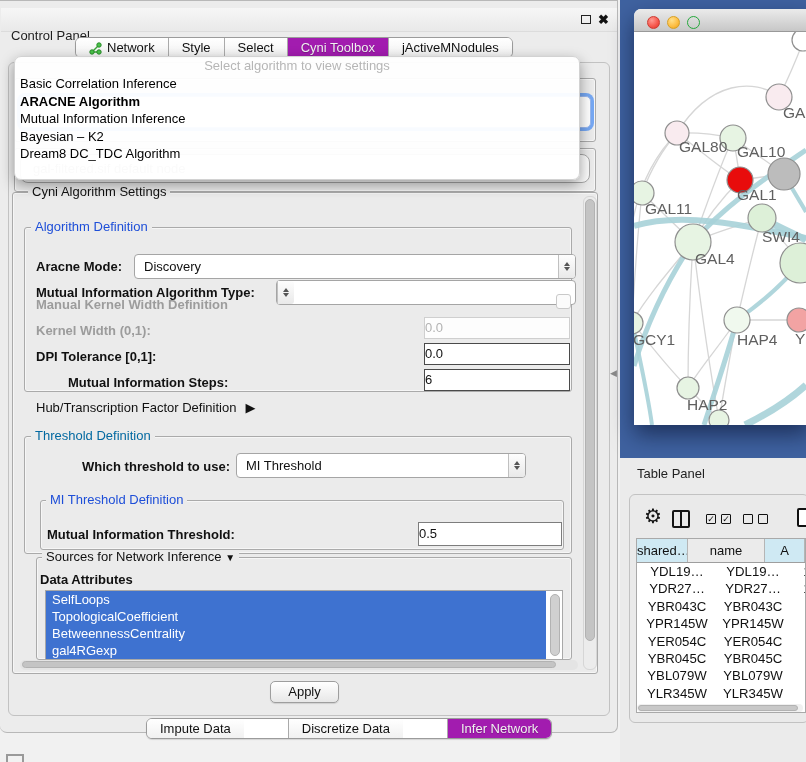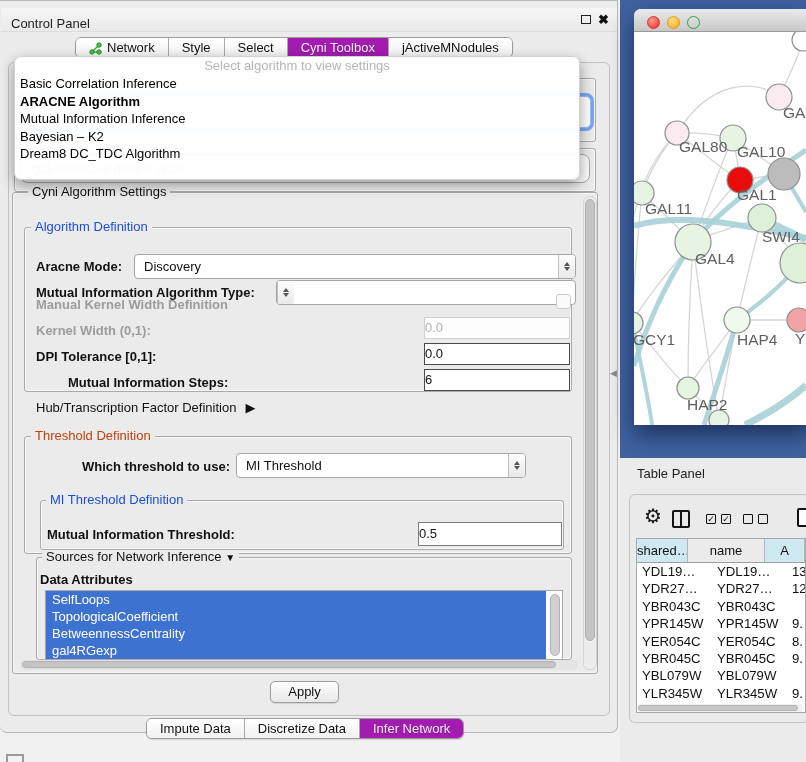--- a/index.html
+++ b/index.html
@@ -3,39 +3,39 @@
 <meta charset="utf-8">
 <style>
   * { margin:0; padding:0; box-sizing:border-box; }
   html,body { width:806px; height:762px; }
   body { position:relative; font-family:"Liberation Sans",sans-serif; background:#f1f1f1; overflow:hidden; font-size:13px; color:#111; }
   .abs { position:absolute; }
 
   
   .win { left:0; top:7; width:618px; height:733px; background:#ececec; border:1px solid #b8b8b8; border-left:none; border-radius:0 0 7px 7px; }
   .titlebar { left:1px; top:8px; width:616px; height:24px; background:linear-gradient(#f6f6f6,#e9e9e9); border-bottom:1px solid #dcdcdc; }
-  .titlebar .t { position:absolute; left:10px; top:4px; line-height:24px; color:#1d1d1d; }
+  .titlebar .t { position:absolute; left:10px; top:16px; line-height:24px; color:#1d1d1d; }
   .float-btn { position:absolute; right:26px; top:7px; width:10px; height:9px; border:1.6px solid #222; }
   .close-btn { position:absolute; right:8px; top:4px; font-size:13px; font-weight:bold; color:#111; }
 
   .segbar { height:21px; display:flex; border:1px solid #9b9b9b; border-radius:6px; overflow:hidden; background:#fff; box-shadow:0 1px 1px rgba(0,0,0,0.12); }
   .seg { line-height:19px; padding:0 13px; background:linear-gradient(#ffffff,#f1f1f1); border-left:1px solid #aaa; color:#111; white-space:nowrap; display:flex; align-items:center; }
   .seg:first-child { border-left:none; }
   .seg.sel { background:#a21caf; color:#f1f1f1; text-shadow:0 1px 1px rgba(0,0,0,0.25); }
   .seg .nicon { margin-right:5px; display:inline-block; width:13px; height:13px; }
   #tabs-top { left:75px; top:37px; }
-  #tabs-bottom { left:146px; top:718px; }
+  #tabs-bottom { left:146px; top:718px;gap:44px; }
 
   .content { left:8px; top:62px; width:602px; height:654px; background:#ebebeb; border:1px solid #c2c2c2; border-radius:6px; }
 
   
   .grp { border:1px solid #aaa; border-radius:3px; box-shadow:inset 0 0 0 1px rgba(255,255,255,0.55); }
   .gtitle { position:absolute; background:#ebebeb; padding:0 4px; line-height:14px; white-space:nowrap; }
   .blue { color:#1d4ed8; }
-  .green { color:#c2410c; }
+  .green { color:#0369a1; }
 
   
   .combo { background:#fff; border:1px solid #a5a5a5; border-radius:4px; display:flex; align-items:center; }
   .combo .cv { flex:1; padding-left:9px; white-space:nowrap; overflow:hidden; }
   .combo .stp { width:17px; align-self:stretch; border-left:1px solid #c0c0c0; background:linear-gradient(#fdfdfd,#e9e9e9); display:flex; flex-direction:column; align-items:center; justify-content:center; gap:1px; border-radius:0 3px 3px 0; }
   .stp i { width:0; height:0; border-left:3.5px solid transparent; border-right:3.5px solid transparent; }
   .stp .up { border-bottom:4px solid #555; }
   .stp .dn { border-top:4px solid #555; }
   .field { background:#fff; border:1.5px solid #4a4a4a; text-align:left; padding-right:2px; line-height:19px; }
   .field.dis { border:1px solid #cfcfcf; background:#fdfdfd; color:#b3b3b3; }
@@ -76,21 +76,21 @@
   .split-icon { left:672px; top:510px; width:18px; height:18px; border:2px solid #141414; border-radius:2px; }
   .split-icon i { position:absolute; left:6px; top:0; width:2px; height:14px; background:#141414; }
   .pair { display:flex; gap:5px; }
   .pbox { width:10px; height:10px; border:1.5px solid #111; border-radius:1px; font-size:9px; line-height:9px; text-align:center; color:#111; }
   .partial-icon { left:797px; top:508px; width:12px; height:19px; border:2px solid #111; border-radius:2px; background:#fff; }
 
   .tp-table { left:636px; top:538px; width:170px; height:175px; background:#fff; border:1px solid #a9a9a9; overflow:hidden; }
   .th-row { display:flex; height:24px; border-bottom:1px solid #9e9e9e; }
   .th { line-height:23px; text-align:center; border-right:1px solid #b5b5b5; overflow:hidden; white-space:nowrap; flex:none; }
   .tr { display:flex; height:17.4px; }
-  .td { line-height:17.4px; white-space:nowrap; overflow:hidden; flex:none; font-size:13.2px; }
+  .td { line-height:17.4px; white-space:nowrap; overflow:hidden; flex:none; font-size:13.2px;text-align:center; }
   .tp-hscroll { left:637px; top:704px; width:166px; height:8px; background:#f0f0f0; border-radius:4px; }
 </style>
 </head>
 <body>
 
 <div class="abs win"></div>
 
 <div class="abs titlebar">
   <span class="t">Control Panel</span>
   <span class="float-btn"></span>

